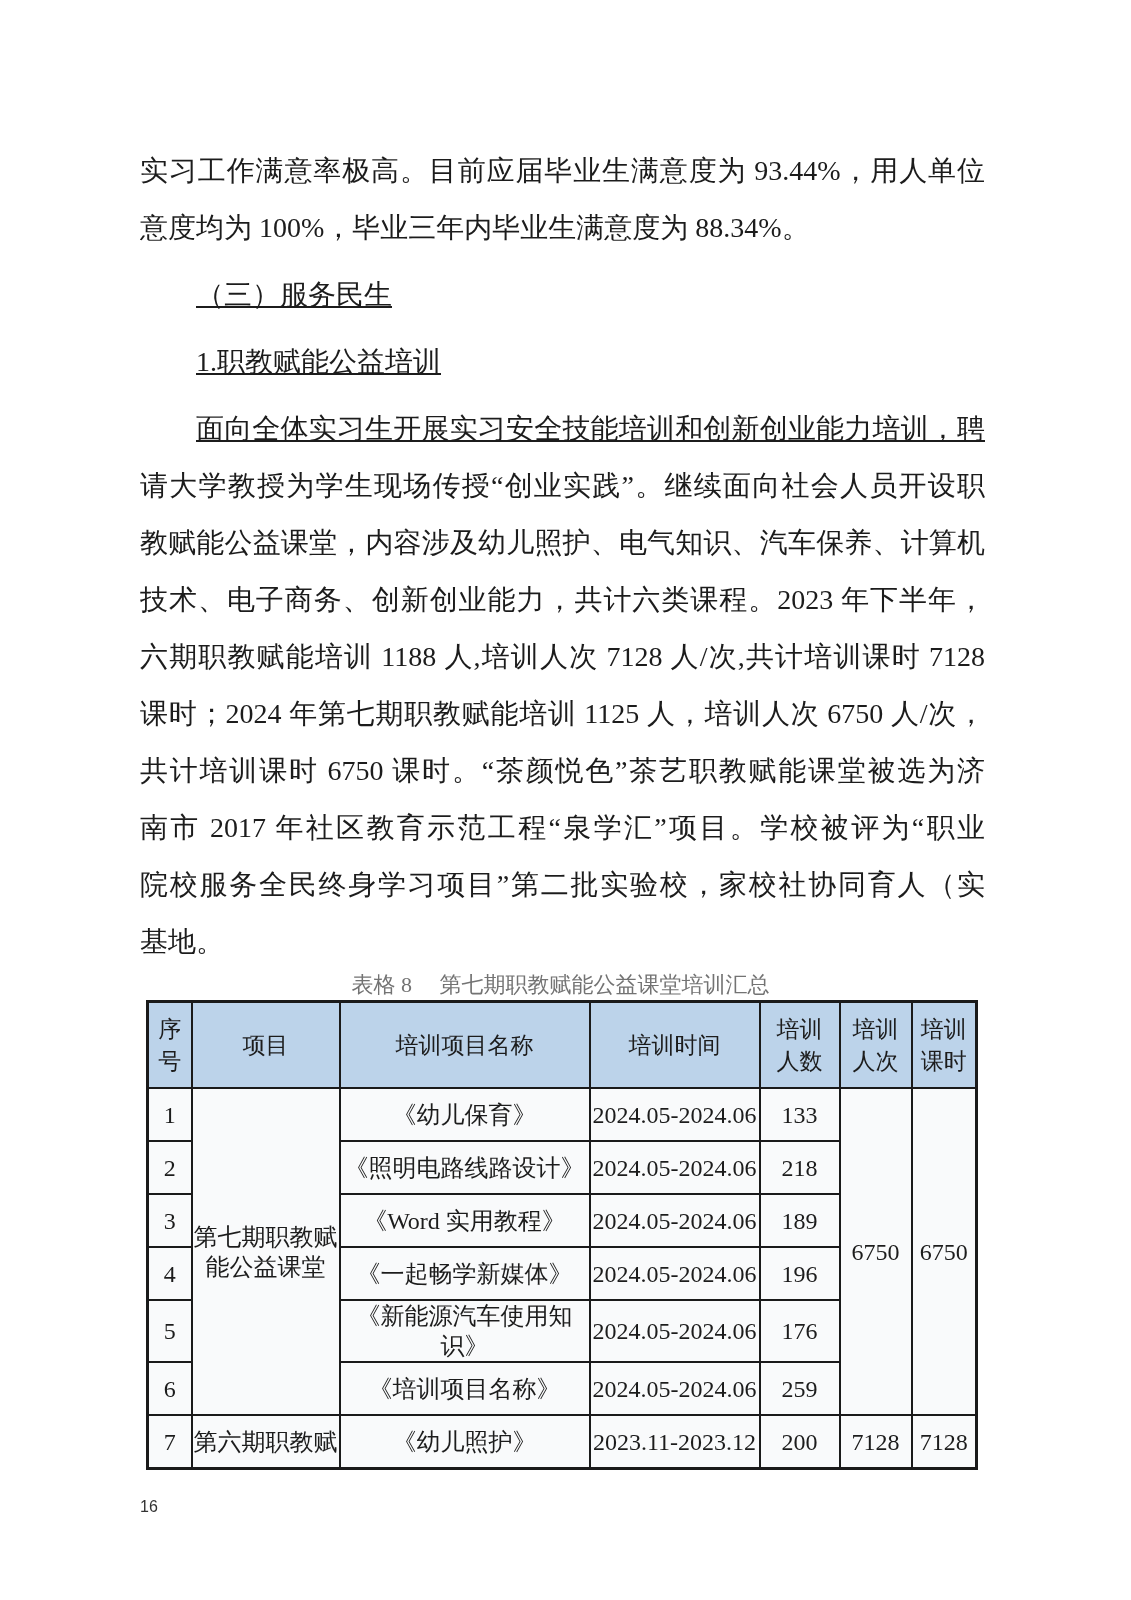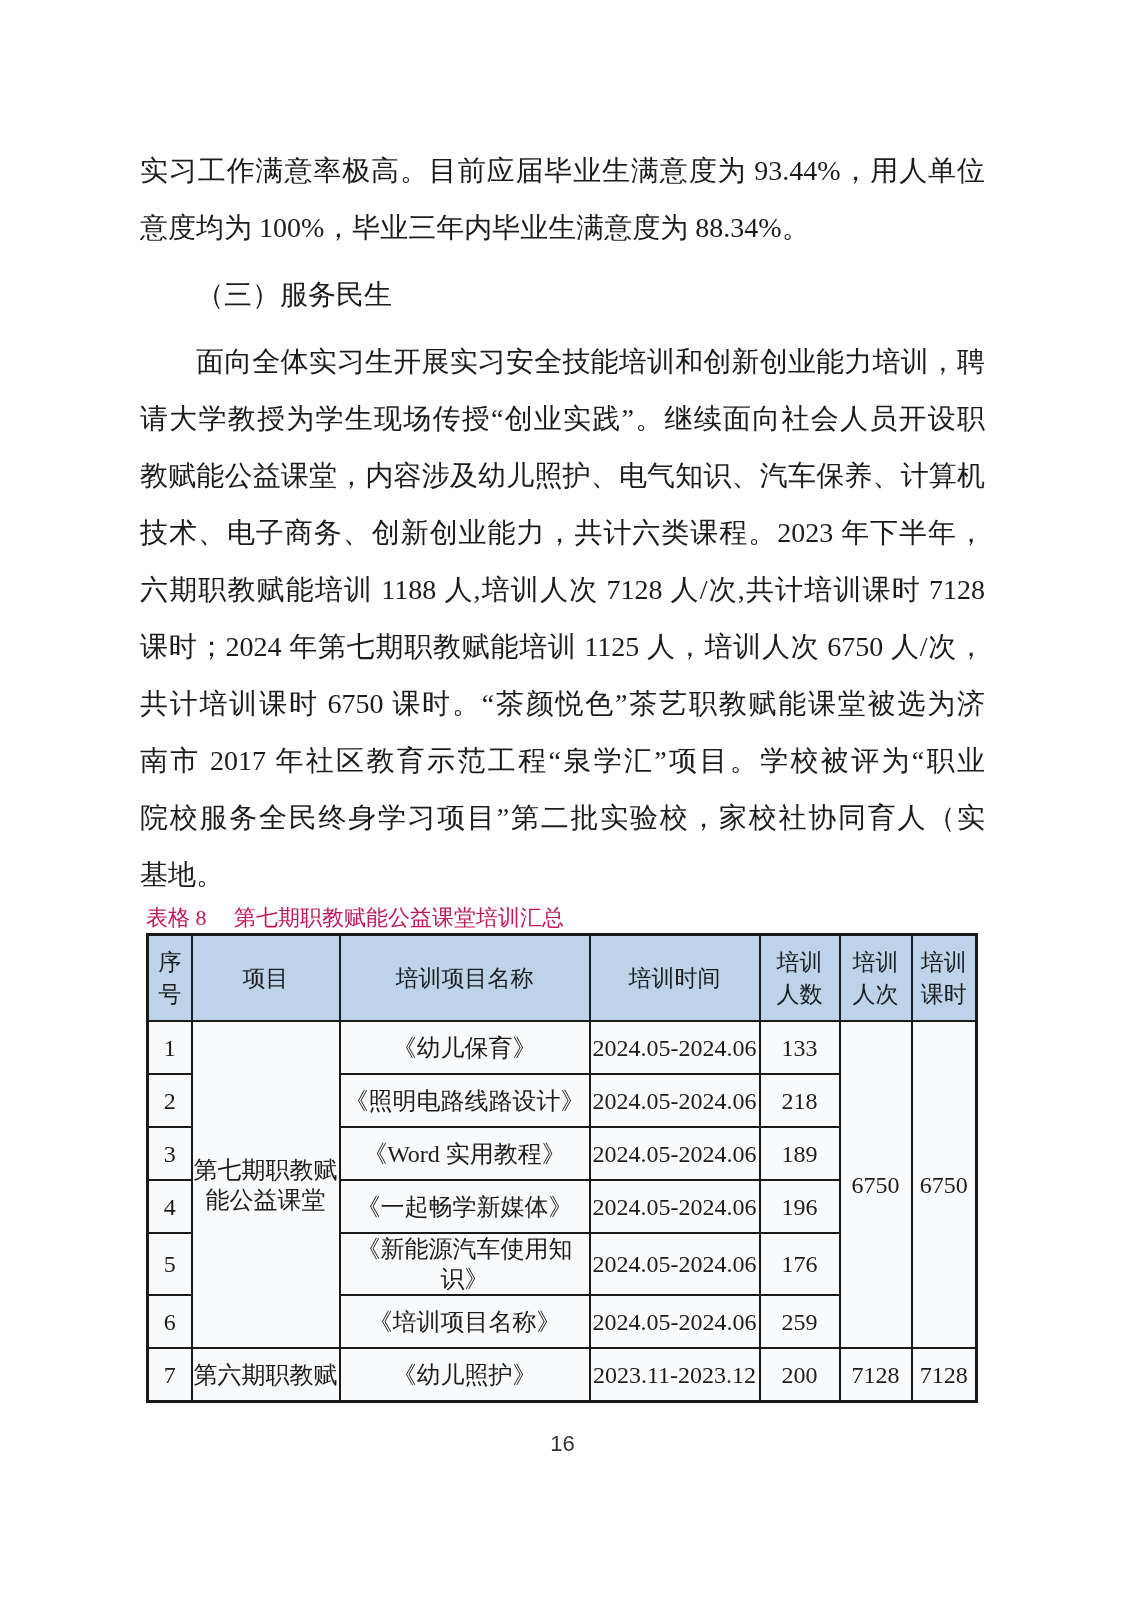--- a/index.html
+++ b/index.html
@@ -9,25 +9,25 @@
     color:#1c1c1c; overflow:hidden;
   }
   .content { padding:142px 146px 0 140px; width:845px; }
 
   .line {
     font-size:28px; line-height:57px; height:57px;
     white-space:normal; overflow:hidden;
   }
   .just { text-align:justify; text-align-last:justify; text-justify:inter-character; }
   .indent { text-indent:56px; }
-  .mt { margin-top:10px; }
+  .mt { margin-top:10px;text-decoration:underline; }
 
   .tbl-caption {
     width:829px; margin-left:6px; height:30px; line-height:30px;
-    font-size:22px; text-align:left; color:#be185d;
+    font-size:22px; text-align:center; color:#737373;
   }
 
   table.training {
     width:829px; margin-left:6px; border-collapse:collapse;
     border:3px solid #1a1a1a; table-layout:fixed;
   }
   table.training th, table.training td {
     border:2px solid #1a1a1a; text-align:center; vertical-align:middle;
     padding:0; overflow:hidden;
   }
@@ -36,32 +36,33 @@
     line-height:32px; padding:10px 0; white-space:pre-line;
     font-family:"Liberation Sans","DejaVu Sans",sans-serif;
   }
   table.training td {
     background:#f9fafb; font-size:24px; height:51px; line-height:30px;
     white-space:pre-line;
   }
   td.project-merged { line-height:46px; font-size:24px; }
 
   .page-num {
-    margin-top:28px; text-align:center; font-size:22px; color:#333;
+    margin-top:28px; text-align:left; font-size:16px; color:#333;
     font-family:"Liberation Sans","DejaVu Sans",sans-serif;
   }
 </style>
 </head>
 <body>
 
 <div class="content">
 
   <div class="line just">实习工作满意率极高。目前应届毕业生满意度为 93.44%，用人单位满</div>
   <div class="line">意度均为 100%，毕业三年内毕业生满意度为 88.34%。</div>
   <div class="line indent mt">（三）服务民生</div>
+  <div class="line indent mt">1.职教赋能公益培训</div>
   <div class="line indent just mt">面向全体实习生开展实习安全技能培训和创新创业能力培训，聘</div>
   <div class="line just">请大学教授为学生现场传授“创业实践”。继续面向社会人员开设职</div>
   <div class="line just">教赋能公益课堂，内容涉及幼儿照护、电气知识、汽车保养、计算机</div>
   <div class="line just">技术、电子商务、创新创业能力，共计六类课程。2023 年下半年，第</div>
   <div class="line just">六期职教赋能培训 1188 人,培训人次 7128 人/次,共计培训课时 7128</div>
   <div class="line just">课时；2024 年第七期职教赋能培训 1125 人，培训人次 6750 人/次，</div>
   <div class="line just">共计培训课时 6750 课时。“茶颜悦色”茶艺职教赋能课堂被选为济</div>
   <div class="line just">南市 2017 年社区教育示范工程“泉学汇”项目。学校被评为“职业</div>
   <div class="line just">院校服务全民终身学习项目”第二批实验校，家校社协同育人（实验）</div>
   <div class="line">基地。</div>

